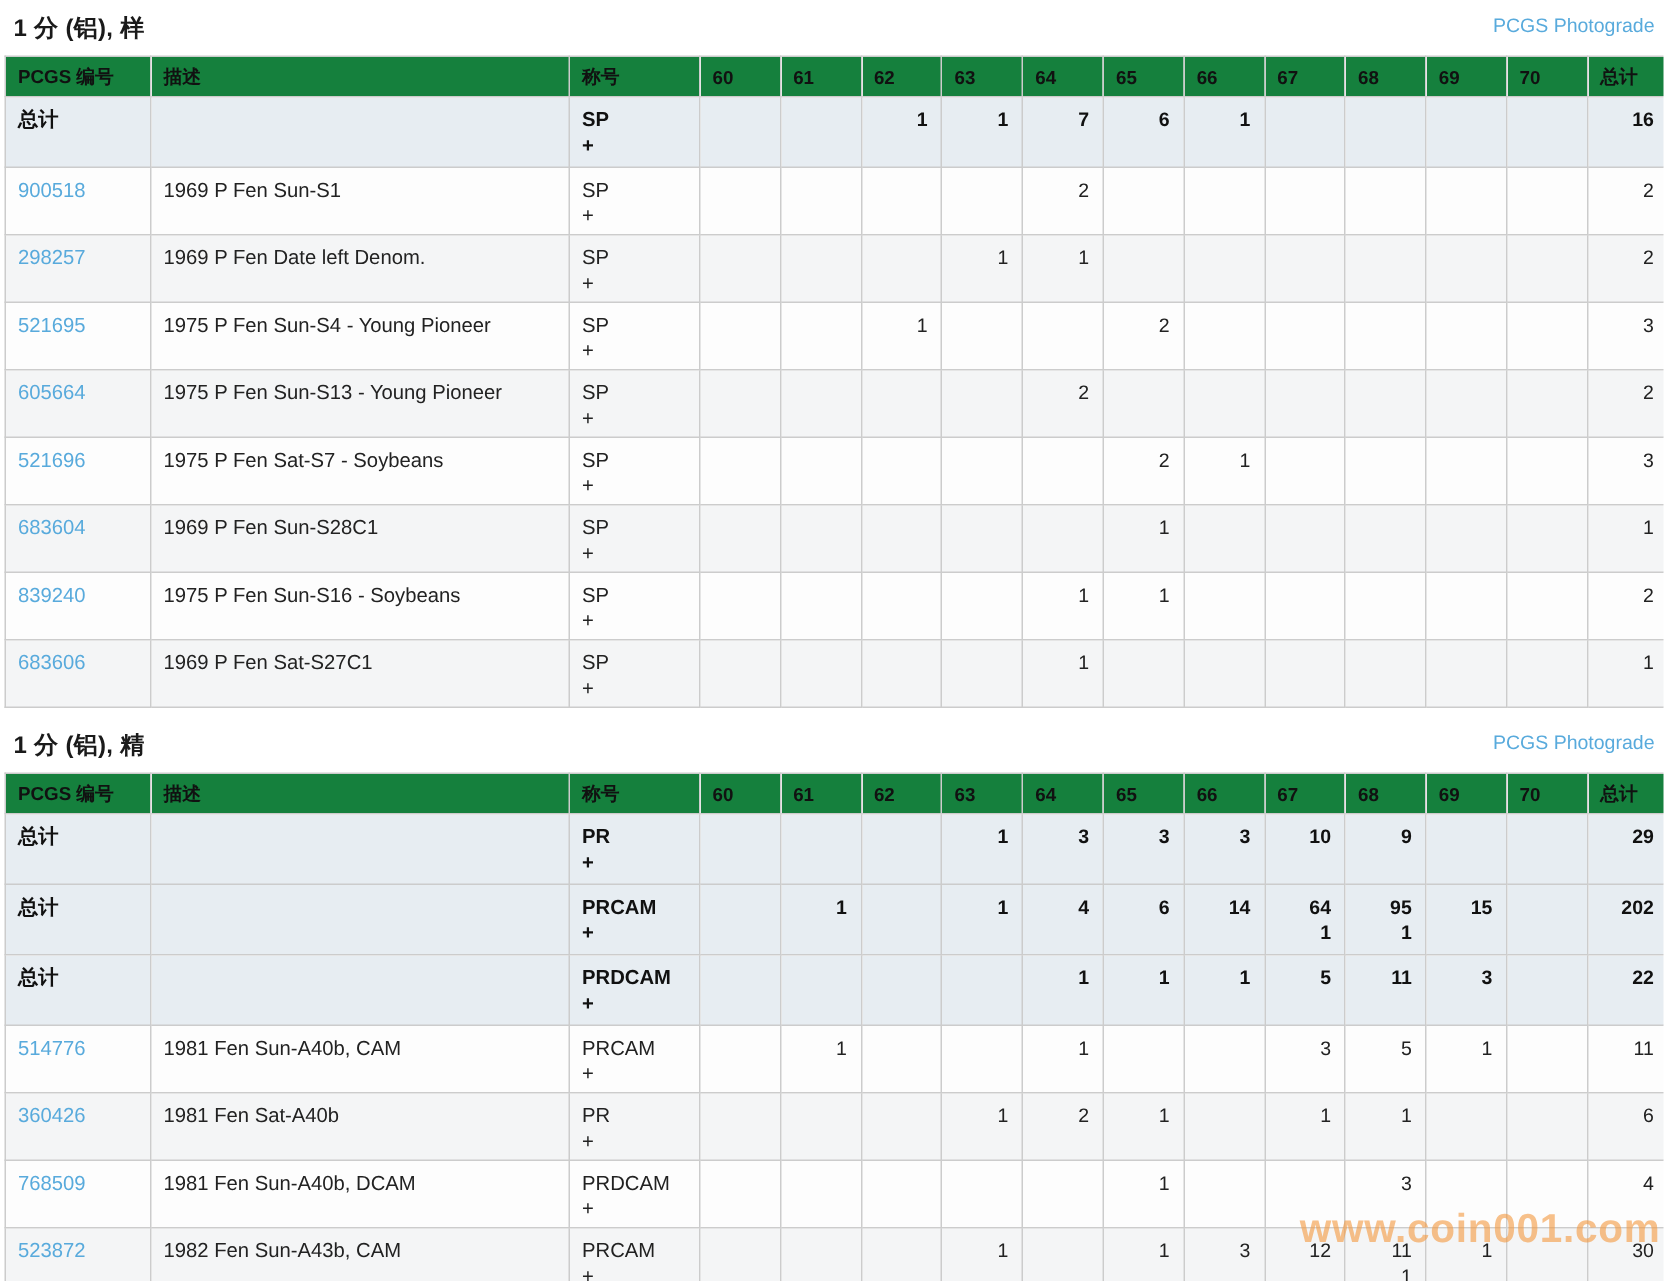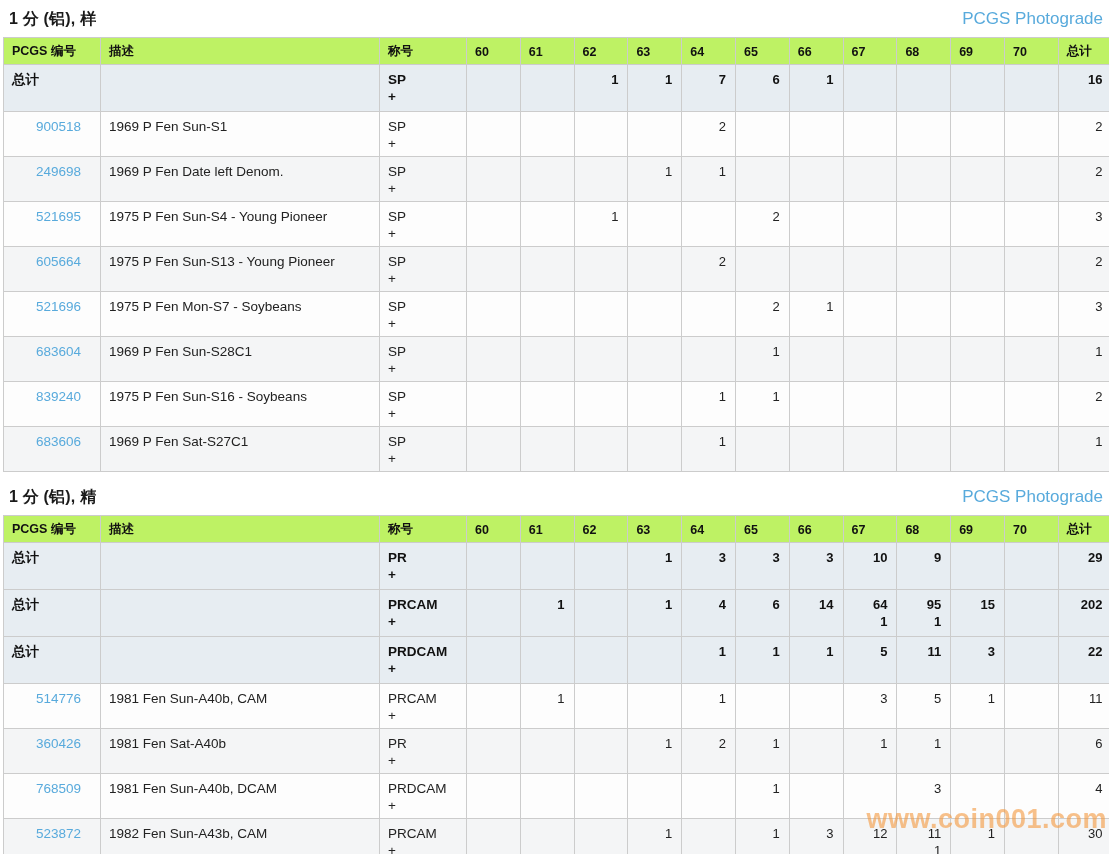--- a/index.html
+++ b/index.html
@@ -15,33 +15,33 @@
   html,body{margin:0;padding:0;}
   body{
     width:1109px;height:854px;overflow:hidden;position:relative;
     background:#ffffff;color:var(--text);
     font-family:"Liberation Sans", sans-serif;
   }
   .page{padding:0 2px;}
   .sec-head{display:flex;justify-content:space-between;align-items:flex-start;padding:9px 4px 7px 7px;gap:12px;}
   .sec-proof .sec-head{padding-top:15px;}
   .sec-title{font-size:16px;font-weight:bold;margin:0;color:#1a1a1a;letter-spacing:.2px;}
-  .pg-link{font-size:17px;color:var(--link);text-decoration:none;cursor:pointer;}
+  .pg-link{font-size:13px;color:var(--link);text-decoration:none;cursor:pointer;}
   table{border-collapse:collapse;table-layout:fixed;width:1105px;margin-left:1px;}
   th,td{border:1px solid var(--border);overflow:hidden;}
-  th{font-size:12.5px;font-weight:bold;text-align:left;padding:5px 8px 4px;white-space:nowrap;background:#bef264;color:#111;}
+  th{font-size:12.5px;font-weight:bold;text-align:left;padding:5px 8px 4px;white-space:nowrap;background:#15803d;color:#111;}
   th.num{text-align:left;padding-right:9px;}
   td{vertical-align:top;font-size:13.5px;padding:6px 8px 4px;line-height:17px;}
   td.num{text-align:right;padding-right:9px;font-size:13px;}
   tr.t-row{height:47px;}
   tr.t-row td{background:var(--totals-bg);font-weight:bold;color:#111;}
   tr.d-row{height:45px;}
   tr.d-odd td{background:var(--row-odd);}
   tr.d-even td{background:var(--row-even);}
-  a.pcgs-no{color:var(--link);text-decoration:none;cursor:pointer;margin-left:24px;}
+  a.pcgs-no{color:var(--link);text-decoration:none;cursor:pointer;}
   .desig div,.num div{line-height:17px;}
   .watermark{
     position:absolute;top:804px;right:2px;z-index:5;
     font-size:27px;font-weight:bold;letter-spacing:.5px;
     color:var(--watermark);pointer-events:none;
   }
 </style>
 </head>
 <body>
 
@@ -124,21 +124,21 @@
             <td class="num">2</td>
             <td class="num"></td>
             <td class="num"></td>
             <td class="num"></td>
             <td class="num"></td>
             <td class="num"></td>
             <td class="num"></td>
             <td class="num">2</td>
           </tr>
           <tr class="d-row d-even">
-            <td><a class="pcgs-no">249698</a></td>
+            <td><a class="pcgs-no">298257</a></td>
             <td>1969 P Fen Date left Denom.</td>
             <td class="desig">
               <div>SP</div>
               <div>+</div>
             </td>
             <td class="num"></td>
             <td class="num"></td>
             <td class="num"></td>
             <td class="num">1</td>
             <td class="num">1</td>
@@ -185,21 +185,21 @@
             <td class="num"></td>
             <td class="num"></td>
             <td class="num"></td>
             <td class="num"></td>
             <td class="num"></td>
             <td class="num"></td>
             <td class="num">2</td>
           </tr>
           <tr class="d-row d-odd">
             <td><a class="pcgs-no">521696</a></td>
-            <td>1975 P Fen Mon-S7 - Soybeans</td>
+            <td>1975 P Fen Sat-S7 - Soybeans</td>
             <td class="desig">
               <div>SP</div>
               <div>+</div>
             </td>
             <td class="num"></td>
             <td class="num"></td>
             <td class="num"></td>
             <td class="num"></td>
             <td class="num"></td>
             <td class="num">2</td>

